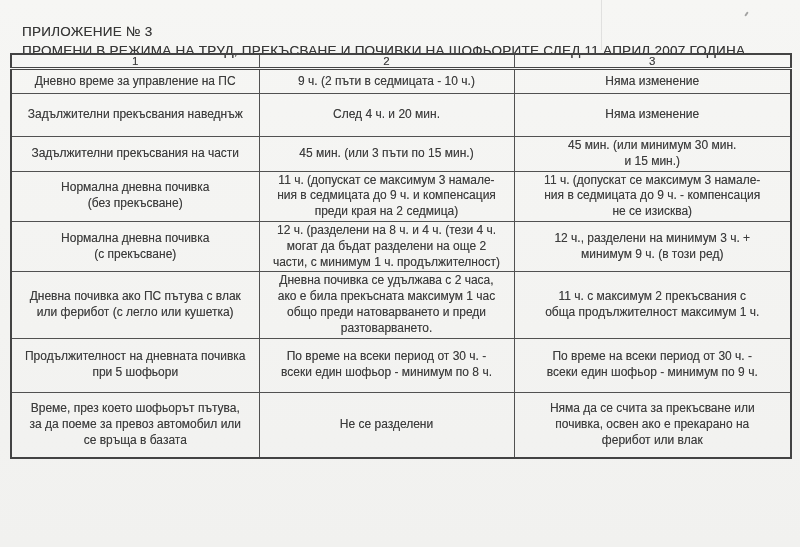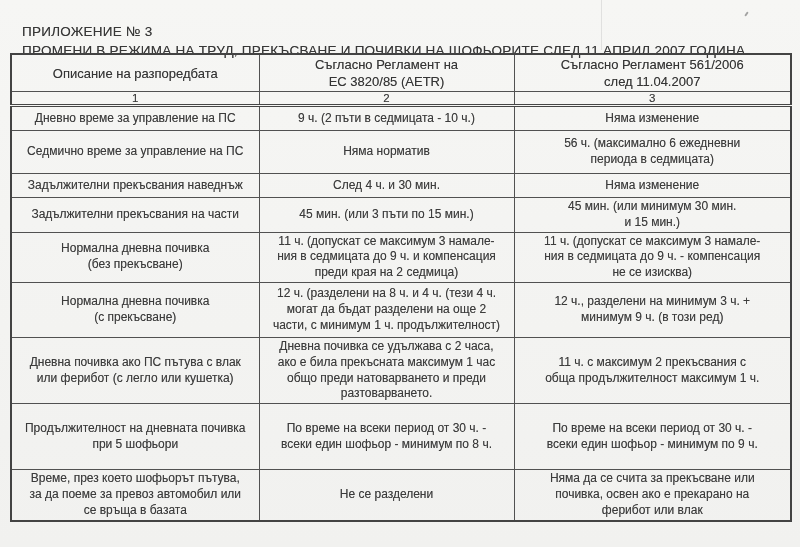--- a/index.html
+++ b/index.html
@@ -99,48 +99,35 @@
     <div>ПРОМЕНИ В РЕЖИМА НА ТРУД, ПРЕКЪСВАНЕ И ПОЧИВКИ НА ШОФЬОРИТЕ СЛЕД 11 АПРИЛ 2007 ГОДИНА</div>
   </div>
 
   <table class="reg-table">
     <colgroup>
       <col style="width:248px">
       <col style="width:255px">
       <col style="width:277px">
     </colgroup>
     <thead>
-      <tr class="head-row">
-        <th>Описание на разпоредбата</th>
-        <th>Съгласно Регламент на
-ЕС 3820/85 (AETR)</th>
-        <th>Съгласно Регламент 561/2006
-след 11.04.2007</th>
-      </tr>
       <tr class="num-row">
         <td>1</td>
         <td>2</td>
         <td>3</td>
       </tr>
     </thead>
     <tbody>
       <tr>
         <td>Дневно време за управление на ПС</td>
         <td>9 ч. (2 пъти в седмицата - 10 ч.)</td>
         <td>Няма изменение</td>
       </tr>
       <tr>
-        <td>Седмично време за управление на ПС</td>
-        <td>Няма норматив</td>
-        <td>56 ч. (максимално 6 ежедневни
-периода в седмицата)</td>
-      </tr>
-      <tr>
         <td>Задължителни прекъсвания наведнъж</td>
-        <td>След 4 ч. и 30 мин.</td>
+        <td>След 4 ч. и 20 мин.</td>
         <td>Няма изменение</td>
       </tr>
       <tr>
         <td>Задължителни прекъсвания на части</td>
         <td>45 мин. (или 3 пъти по 15 мин.)</td>
         <td>45 мин. (или минимум 30 мин.
 и 15 мин.)</td>
       </tr>
       <tr>
         <td>Нормална дневна почивка

